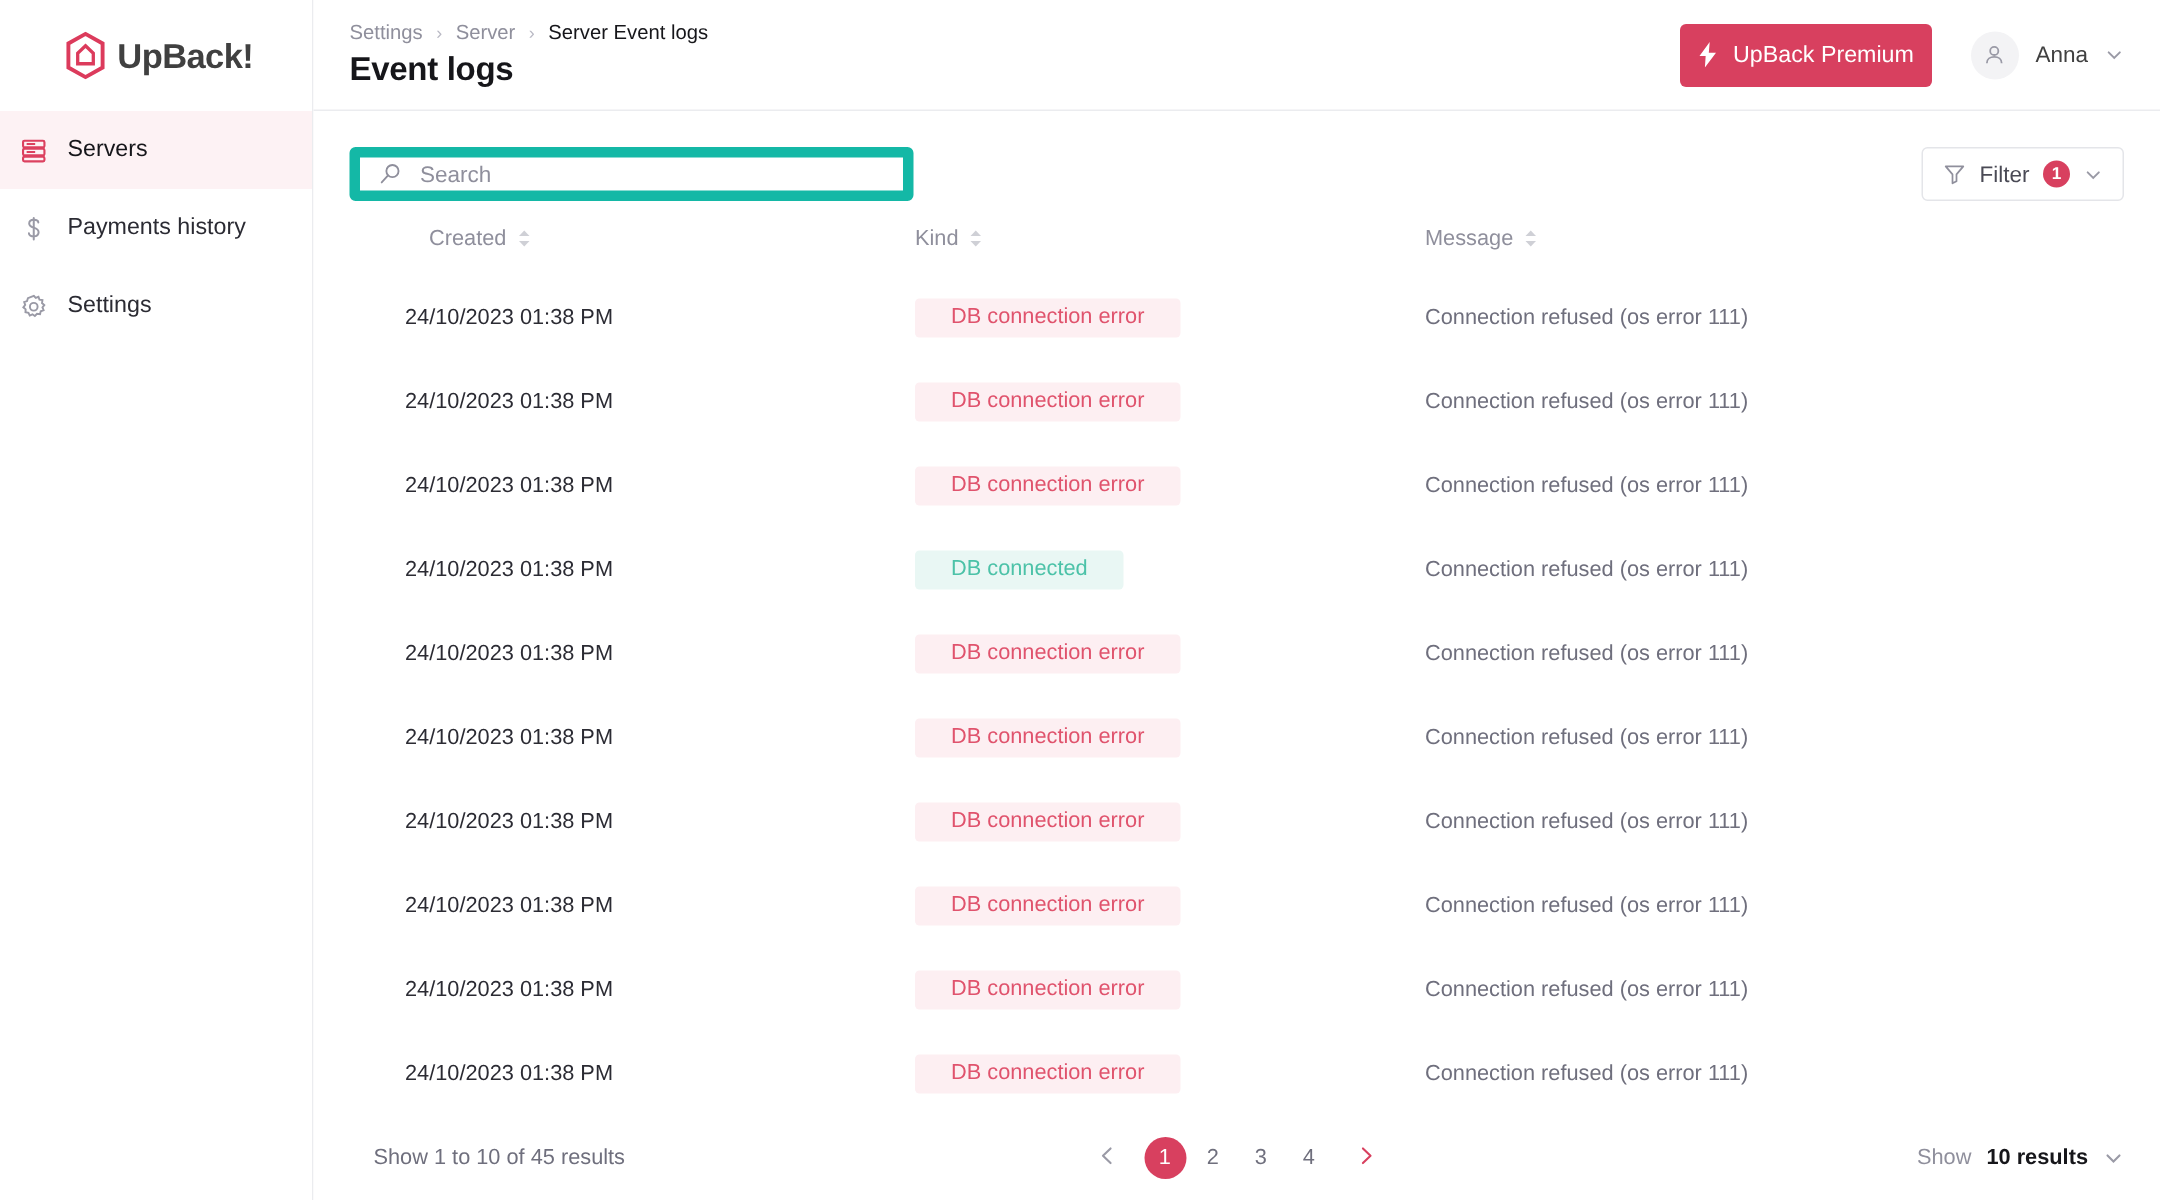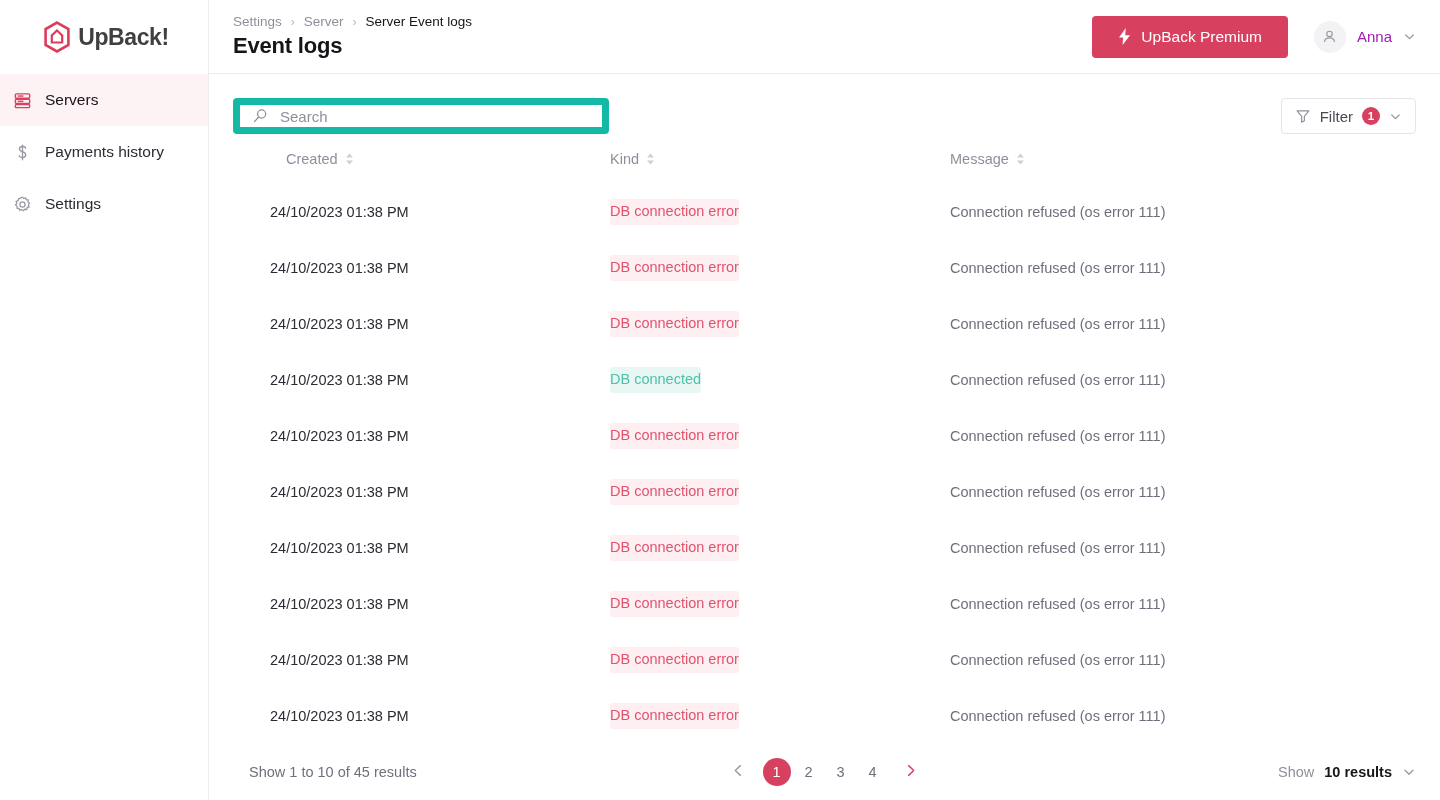--- a/index.html
+++ b/index.html
@@ -77,21 +77,21 @@
   .crumb.last { color: #16161a; cursor: default; }
   .crumb-sep { color: #b9b9c4; font-size: 12px; }
   .page-title { font-size: 22px; color: #16161a; letter-spacing: -0.2px; margin-top: 2px; }
 
   .premium-btn {
     background: #d8405f;
     color: #fff;
     border: none;
     border-radius: 4px;
     height: 42px;
-    padding: 0 26px;
+    padding: 0 12px;
     display: flex;
     align-items: center;
     gap: 10px;
     font-size: 15.5px;
     font-family: inherit;
     cursor: pointer;
     white-space: nowrap;
   }
   .bolt { width: 13px; height: 17px; display:block; }
 
@@ -102,21 +102,21 @@
     margin-left: 26px;
     cursor: pointer;
   }
   .avatar {
     width: 32px; height: 32px;
     border-radius: 50%;
     background: #f3f3f5;
     display: flex; align-items: center; justify-content: center;
     color: #9a9aa6;
   }
-  .user-name { font-size: 15px; color: #a21caf; }
+  .user-name { font-size: 15px; color: #404040; }
   .chev { color: #9a9aa6; display:flex; align-items:center; }
 
   
   .content { flex: 1; padding: 24px 24px 0 24px; display: flex; flex-direction: column; }
 
   .toolbar { display: flex; align-items: center; justify-content: space-between; margin-bottom: 17px; }
   .search-wrap {
     width: 376px;
     height: 36px;
     border: 7px solid #14b8a6;
@@ -183,21 +183,21 @@
   .table td {
     height: 56px;
     font-size: 14.5px;
     vertical-align: middle;
     padding: 0;
   }
   .cell-created { color: #2b2b33; padding-left: 16px; }
   .cell-message { color: #6f6f7d; }
   .tag {
     display: inline-block;
-    padding: 4px 0;
+    padding: 4px 24px;
     border-radius: 3px;
     font-size: 14.5px;
     line-height: 1.2;
   }
   .tag-error { background: #fdeff2; color: #e0536d; }
   .tag-ok { background: #e9f7f4; color: #4cc2a8; }
 
   
   .pagination {
     height: 56px;

